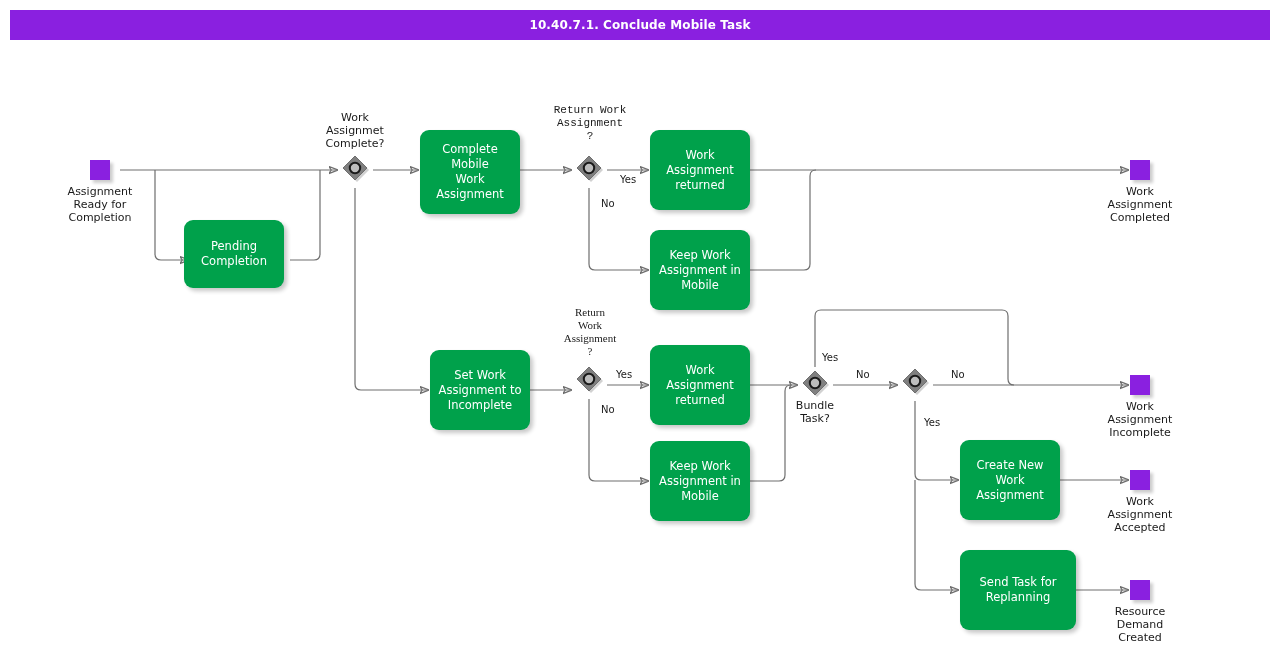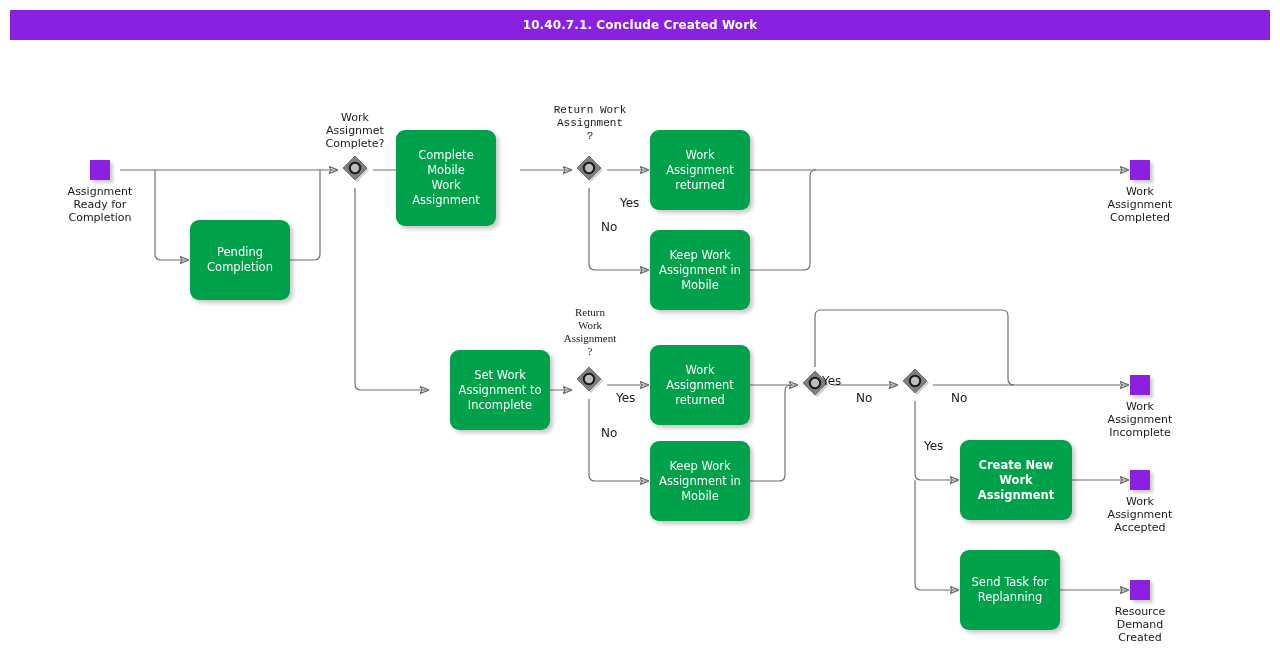--- a/index.html
+++ b/index.html
@@ -98,33 +98,32 @@
     position: absolute;
     font-size: 11px;
     line-height: 13px;
     color: #1a1a1a;
     text-align: center;
     white-space: pre-line;
     width: 130px;
   }
   .edge-label {
     position: absolute;
-    font-size: 12px;
+    font-size: 10px;
     line-height: 13px;
     color: #1a1a1a;
     white-space: nowrap;
-    margin-top: 24px;
   }
 </style>
 </head>
 <body>
 
 <div id="canvas">
 
-  <div class="titlebar">10.40.7.1. Conclude Created Work</div>
+  <div class="titlebar">10.40.7.1. Conclude Mobile Task</div>
 
   <svg id="wires" viewBox="0 0 1280 655">
     <defs>
       <marker id="arw" markerWidth="9" markerHeight="9" refX="8" refY="4.5" orient="auto" markerUnits="userSpaceOnUse">
         <path d="M0,1 L9,4.5 L0,8 L2.2,4.5 Z" fill="#6E6E6E" stroke="none"></path>
       </marker>
     </defs>
 
     <path d="M120,170 L337,170" marker-end="url(#arw)"></path>
 
@@ -186,29 +185,29 @@
   <div class="event-wrap" style="left:1080px;top:470px;">
     <div class="event"></div>
     <div class="event-label">Work<br>Assignment<br>Accepted</div>
   </div>
 
   <div class="event-wrap" style="left:1080px;top:580px;justify-content:center;">
     <div class="event"></div>
     <div class="event-label">Resource<br>Demand<br>Created</div>
   </div>
 
-  <div class="node task" style="left:190px;top:220px;width:100px;height:80px;">Pending<br>Completion</div>
-  <div class="node task" style="left:396px;top:130px;width:100px;height:96px;">Complete Mobile<br>Work<br>Assignment</div>
+  <div class="node task" style="left:184px;top:220px;width:100px;height:68px;">Pending<br>Completion</div>
+  <div class="node task" style="left:420px;top:130px;width:100px;height:84px;">Complete Mobile<br>Work<br>Assignment</div>
   <div class="node task" style="left:650px;top:130px;width:100px;height:80px;">Work<br>Assignment<br>returned</div>
   <div class="node task" style="left:650px;top:230px;width:100px;height:80px;">Keep Work<br>Assignment in<br>Mobile</div>
-  <div class="node task" style="left:430px;top:350px;width:100px;height:80px;margin-left:20px;">Set Work<br>Assignment to<br>Incomplete</div>
+  <div class="node task" style="left:430px;top:350px;width:100px;height:80px;">Set Work<br>Assignment to<br>Incomplete</div>
   <div class="node task" style="left:650px;top:345px;width:100px;height:80px;">Work<br>Assignment<br>returned</div>
   <div class="node task" style="left:650px;top:441px;width:100px;height:80px;">Keep Work<br>Assignment in<br>Mobile</div>
-  <div class="node task" style="left:960px;top:440px;width:112px;height:80px;font-weight:bold;">Create New<br>Work<br>Assignment</div>
-  <div class="node task" style="left:960px;top:550px;width:100px;height:80px;">Send Task for<br>Replanning</div>
+  <div class="node task" style="left:960px;top:440px;width:100px;height:80px;">Create New<br>Work<br>Assignment</div>
+  <div class="node task" style="left:960px;top:550px;width:116px;height:80px;">Send Task for<br>Replanning</div>
 
   <div class="gateway" style="left:340px;top:155px;">
     <svg width="30" height="30" viewBox="0 0 30 30">
       <path d="M17,3 L29,15 L17,27 L5,15 Z" fill="#9a9a9a" opacity="0.45"></path>
       <path d="M15,1 L27,13 L15,25 L3,13 Z" fill="#808080" stroke="#6E6E6E" stroke-width="1"></path>
       <circle cx="15" cy="13" r="5.2" fill="#BDBDBD" stroke="#1a1a1a" stroke-width="2"></circle>
     </svg>
   </div>
   <div class="gw-label" style="left:290px;top:111px;">Work<br>Assignmet<br>Complete?</div>
 
@@ -230,20 +229,21 @@
   </div>
   <div class="gw-label" style="left:525px;top:306px;font-family:Liberation Serif, serif;">Return<br>Work<br>Assignment<br>?</div>
 
   <div class="gateway" style="left:800px;top:370px;">
     <svg width="30" height="30" viewBox="0 0 30 30">
       <path d="M17,3 L29,15 L17,27 L5,15 Z" fill="#9a9a9a" opacity="0.45"></path>
       <path d="M15,1 L27,13 L15,25 L3,13 Z" fill="#808080" stroke="#6E6E6E" stroke-width="1"></path>
       <circle cx="15" cy="13" r="5.2" fill="#BDBDBD" stroke="#1a1a1a" stroke-width="2"></circle>
     </svg>
   </div>
+  <div class="gw-label" style="left:750px;top:399px;">Bundle<br>Task?</div>
 
   <div class="gateway" style="left:900px;top:368px;">
     <svg width="30" height="30" viewBox="0 0 30 30">
       <path d="M17,3 L29,15 L17,27 L5,15 Z" fill="#9a9a9a" opacity="0.45"></path>
       <path d="M15,1 L27,13 L15,25 L3,13 Z" fill="#808080" stroke="#6E6E6E" stroke-width="1"></path>
       <circle cx="15" cy="13" r="5.2" fill="#BDBDBD" stroke="#1a1a1a" stroke-width="2"></circle>
     </svg>
   </div>
 
   <div class="edge-label" style="left:620px;top:173px;">Yes</div>

